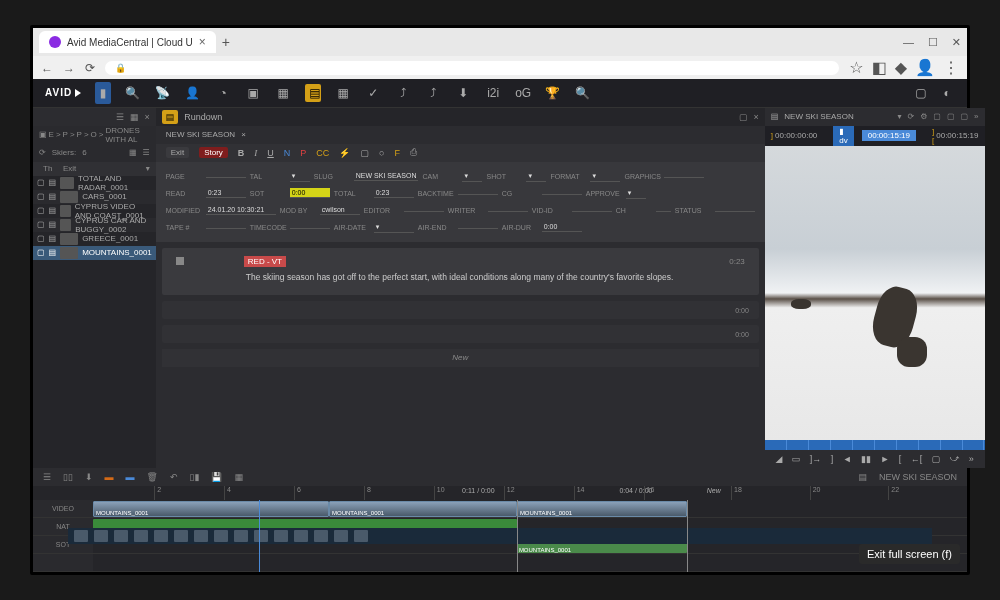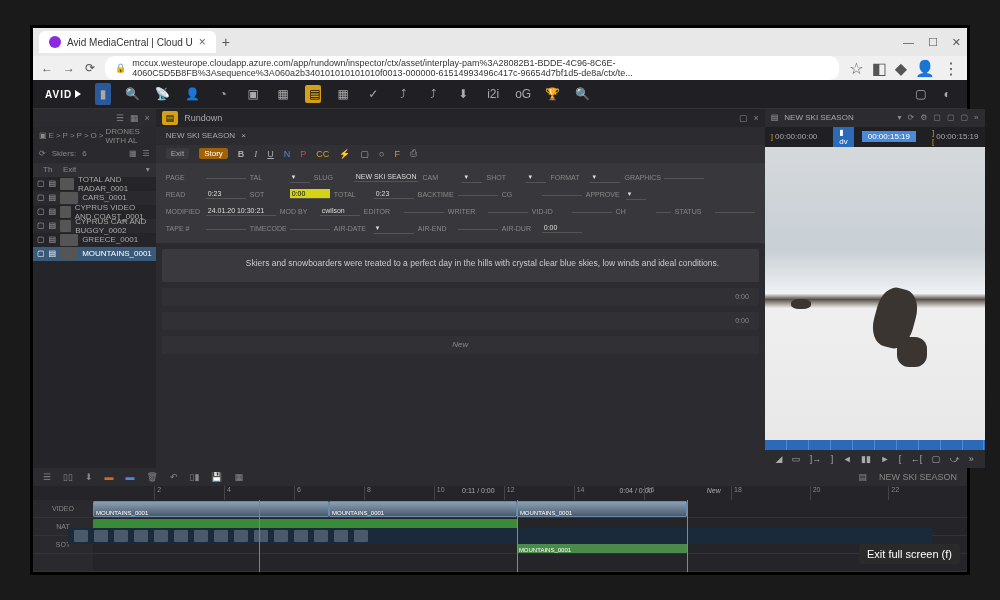--- a/index.html
+++ b/index.html
@@ -34,21 +34,21 @@
 .asset-row:nth-child(even) { background: #2a2a2e; }
 .asset-row.selected { background: #3a5a7a; color: #fff; }
 .asset-thumb { width: 18px; height: 12px; background: #555; border-radius: 1px; }
 .mid-panel { flex: 1; background: #2c2c30; display: flex; flex-direction: column; }
 .mid-tabs { background: #252529; height: 18px; display: flex; align-items: center; padding: 0 6px; font-size: 9px; color: #aaa; }
 .rundown-tab { background: #d4a017; color: #000; padding: 2px 4px; border-radius: 2px; margin-right: 6px; }
 .mid-tabs .close-x { margin-left: auto; display: flex; gap: 6px; color: #888; font-size: 9px; }
 .sub-tabs { height: 18px; display: flex; align-items: center; padding: 0 10px; font-size: 8px; color: #aaa; gap: 6px; }
 .mid-toolbar { height: 18px; display: flex; align-items: center; padding: 0 10px; gap: 10px; background: #313135; }
 .mid-toolbar .btn-queue { font-size: 8px; color: #aaa; background: #3a3a3e; padding: 1px 5px; border-radius: 2px; }
-.mid-toolbar .btn-story { font-size: 8px; color: #fff; background: #a16207; padding: 1px 5px; border-radius: 2px; }
+.mid-toolbar .btn-story { font-size: 8px; color: #fff; background: #7f1d1d; padding: 1px 5px; border-radius: 2px; }
 .mid-toolbar .fmt { font-size: 9px; color: #aaa; }
 .fmt.bold { font-weight: bold; }
 .fmt.ital { font-style: italic; font-family: serif; }
 .fmt.und { text-decoration: underline; }
 .fmt.red { color: #e04040; }
 .fmt.cc { color: #d4a017; }
 .meta-rows { padding: 6px 10px; background: #38383c; }
 .meta-row { display: flex; gap: 4px; font-size: 7px; color: #888; height: 17px; align-items: center; }
 .meta-row .lbl { width: 36px; text-align: left; }
 .meta-row .val { color: #ddd; min-width: 40px; border-bottom: 1px solid #555; padding: 1px 2px; }
@@ -119,21 +119,20 @@
     <span>✕</span>
   </div>
 </div>
 
 <div class="url-bar">
   <span class="nav-btn">←</span>
   <span class="nav-btn">→</span>
   <span class="nav-btn">⟳</span>
   <div class="url-field">
     <span>🔒</span>
-    <span>mccux.westeurope.cloudapp.azure.com/app/rundown/inspector/ctx/asset/interplay-pam%3A28082B1-BDDE-4C96-8C6E-4060C5D5B8FB%3Asequence%3A060a2b340101010101010f0013-000000-61514993496c417c-96654d7bf1d5-de8a/ctx/te...</span>
   </div>
   <div class="url-icons">
     <span>☆</span>
     <span>◧</span>
     <span>◆</span>
     <span>👤</span>
     <span>⋮</span>
   </div>
 </div>
 
@@ -314,22 +313,27 @@
         <span class="lbl">AIR-DATE</span>
             <span class="val" style="min-width:40px">▾</span>
         <span class="lbl">AIR-END</span>
             <span class="val"></span>
         <span class="lbl">AIR-DUR</span>
             <span class="val">0:00</span>
       </div>
     </div>
     <div class="script-area">
       <div class="script-seg">
+        <div class="seg-header">
+          <span style="background:#888;width:8px;height:8px;margin-right:60px"></span>
+          <span class="seg-tag">RED - VT</span>
+          <span class="seg-time">0:23</span>
+        </div>
         <div class="seg-body">
-          <p>Skiers and snowboarders were treated to a perfect day in the hills with crystal clear blue skies, low winds and ideal conditions.</p>
+          <p>The skiing season has got off to the perfect start, with ideal conditions along many of the country's favorite slopes.</p>
         </div>
       </div>
       <div class="seg-empty">
             <span>0:00</span>
           </div>
       <div class="seg-empty">
             <span>0:00</span>
           </div>
       <div class="seg-new">New</div>
     </div>

